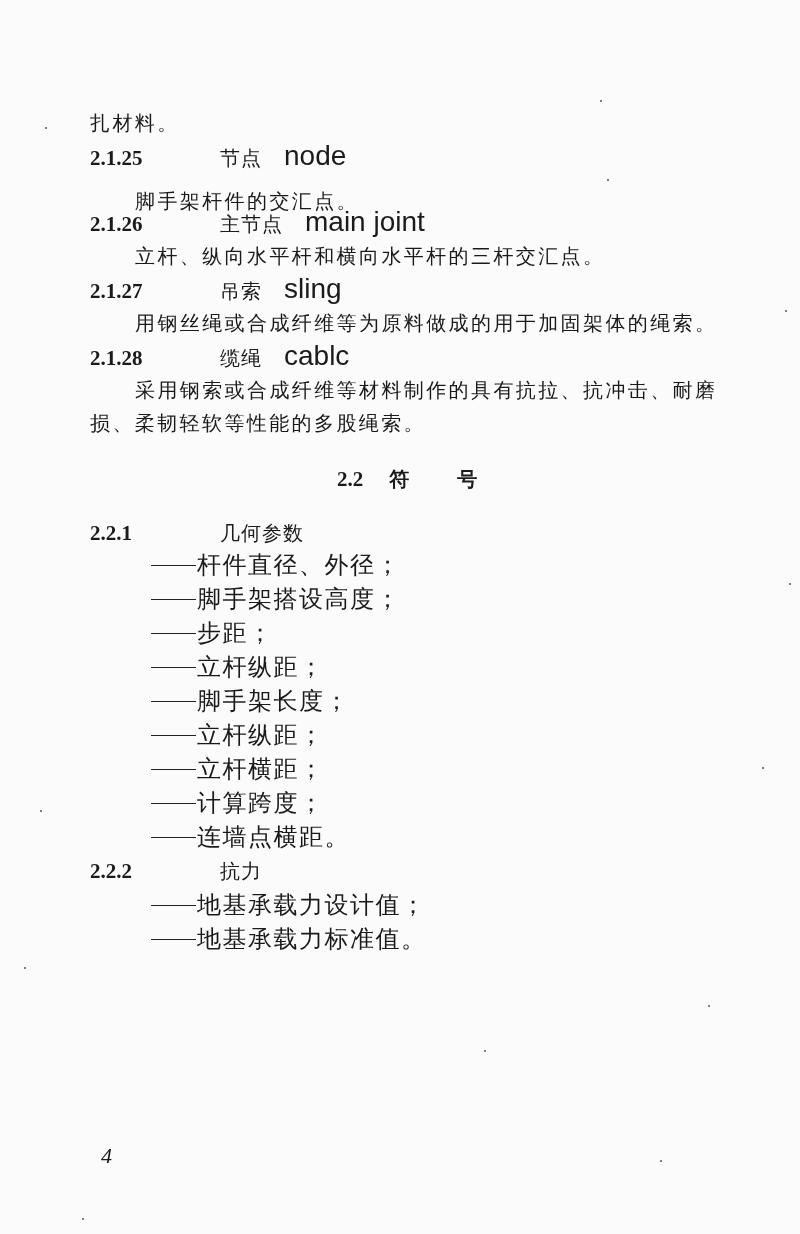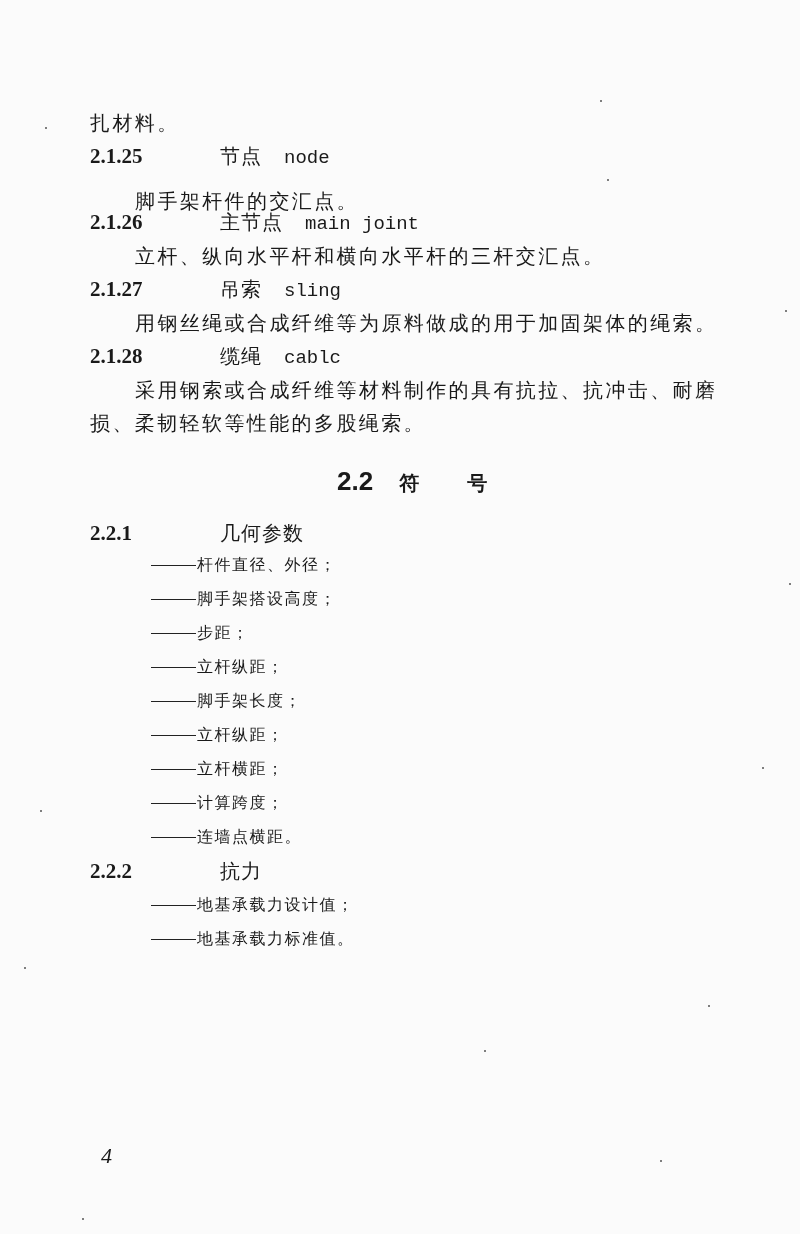--- a/index.html
+++ b/index.html
@@ -3,28 +3,28 @@
 <meta charset="utf-8">
 <style>
   html, body { margin:0; padding:0; }
   body {
     width:800px; height:1234px; background:#fbfbfb; position:relative; overflow:hidden;
     font-family:"DejaVu Serif", serif; color:#1a1a1a;
   }
   .line { position:absolute; left:0; white-space:nowrap; font-size:21px; line-height:26px; }
   .num { font-family:"Liberation Serif", serif; font-weight:bold; font-size:21px; display:inline-block; width:98px; }
   .cn { font-family:"DejaVu Sans", sans-serif; font-size:20px; letter-spacing:1px;margin-left:32px; }
-  .en { font-family:Liberation Mono, monospace; font-size:19px; margin-left:22px; }
+  .en { font-family:Liberation Sans, sans-serif; font-size:28px; margin-left:22px; }
   .body-text { font-family:"DejaVu Sans", sans-serif; font-size:20px; letter-spacing:2.4px; }
   .heading { position:absolute; top:466px; left:337px; white-space:nowrap; }
-  .heading .hnum { font-family:Liberation Sans, sans-serif; font-weight:bold; font-size:26px; }
+  .heading .hnum { font-family:Liberation Serif, serif; font-weight:bold; font-size:21px; }
   .heading .hcn { font-family:"DejaVu Sans", sans-serif; font-size:20px; font-weight:bold; }
   .sym-row { position:absolute; left:0; white-space:nowrap; height:28px; }
   .dash { position:absolute; left:151px; top:13px; width:45px; height:1.3px; background:#222; }
-  .desc { position:absolute; left:197px; top:0; font-family:"DejaVu Sans", sans-serif; font-size:16px; letter-spacing:1.5px; line-height:26px; }
+  .desc { position:absolute; left:197px; top:0; font-family:"DejaVu Sans", sans-serif; font-size:24px; letter-spacing:1.5px; line-height:26px; }
   .pageno { position:absolute; left:101px; top:1143px; font-family:"Liberation Serif", serif; font-style:italic; font-size:22px; }
   .speck { position:absolute; width:2px; height:2px; background:#555; border-radius:1px; }
 </style>
 </head>
 <body>
 
 <div>
 
   <div class="line body-text" style="top:110px;left:90px;">扎材料。</div>
 

